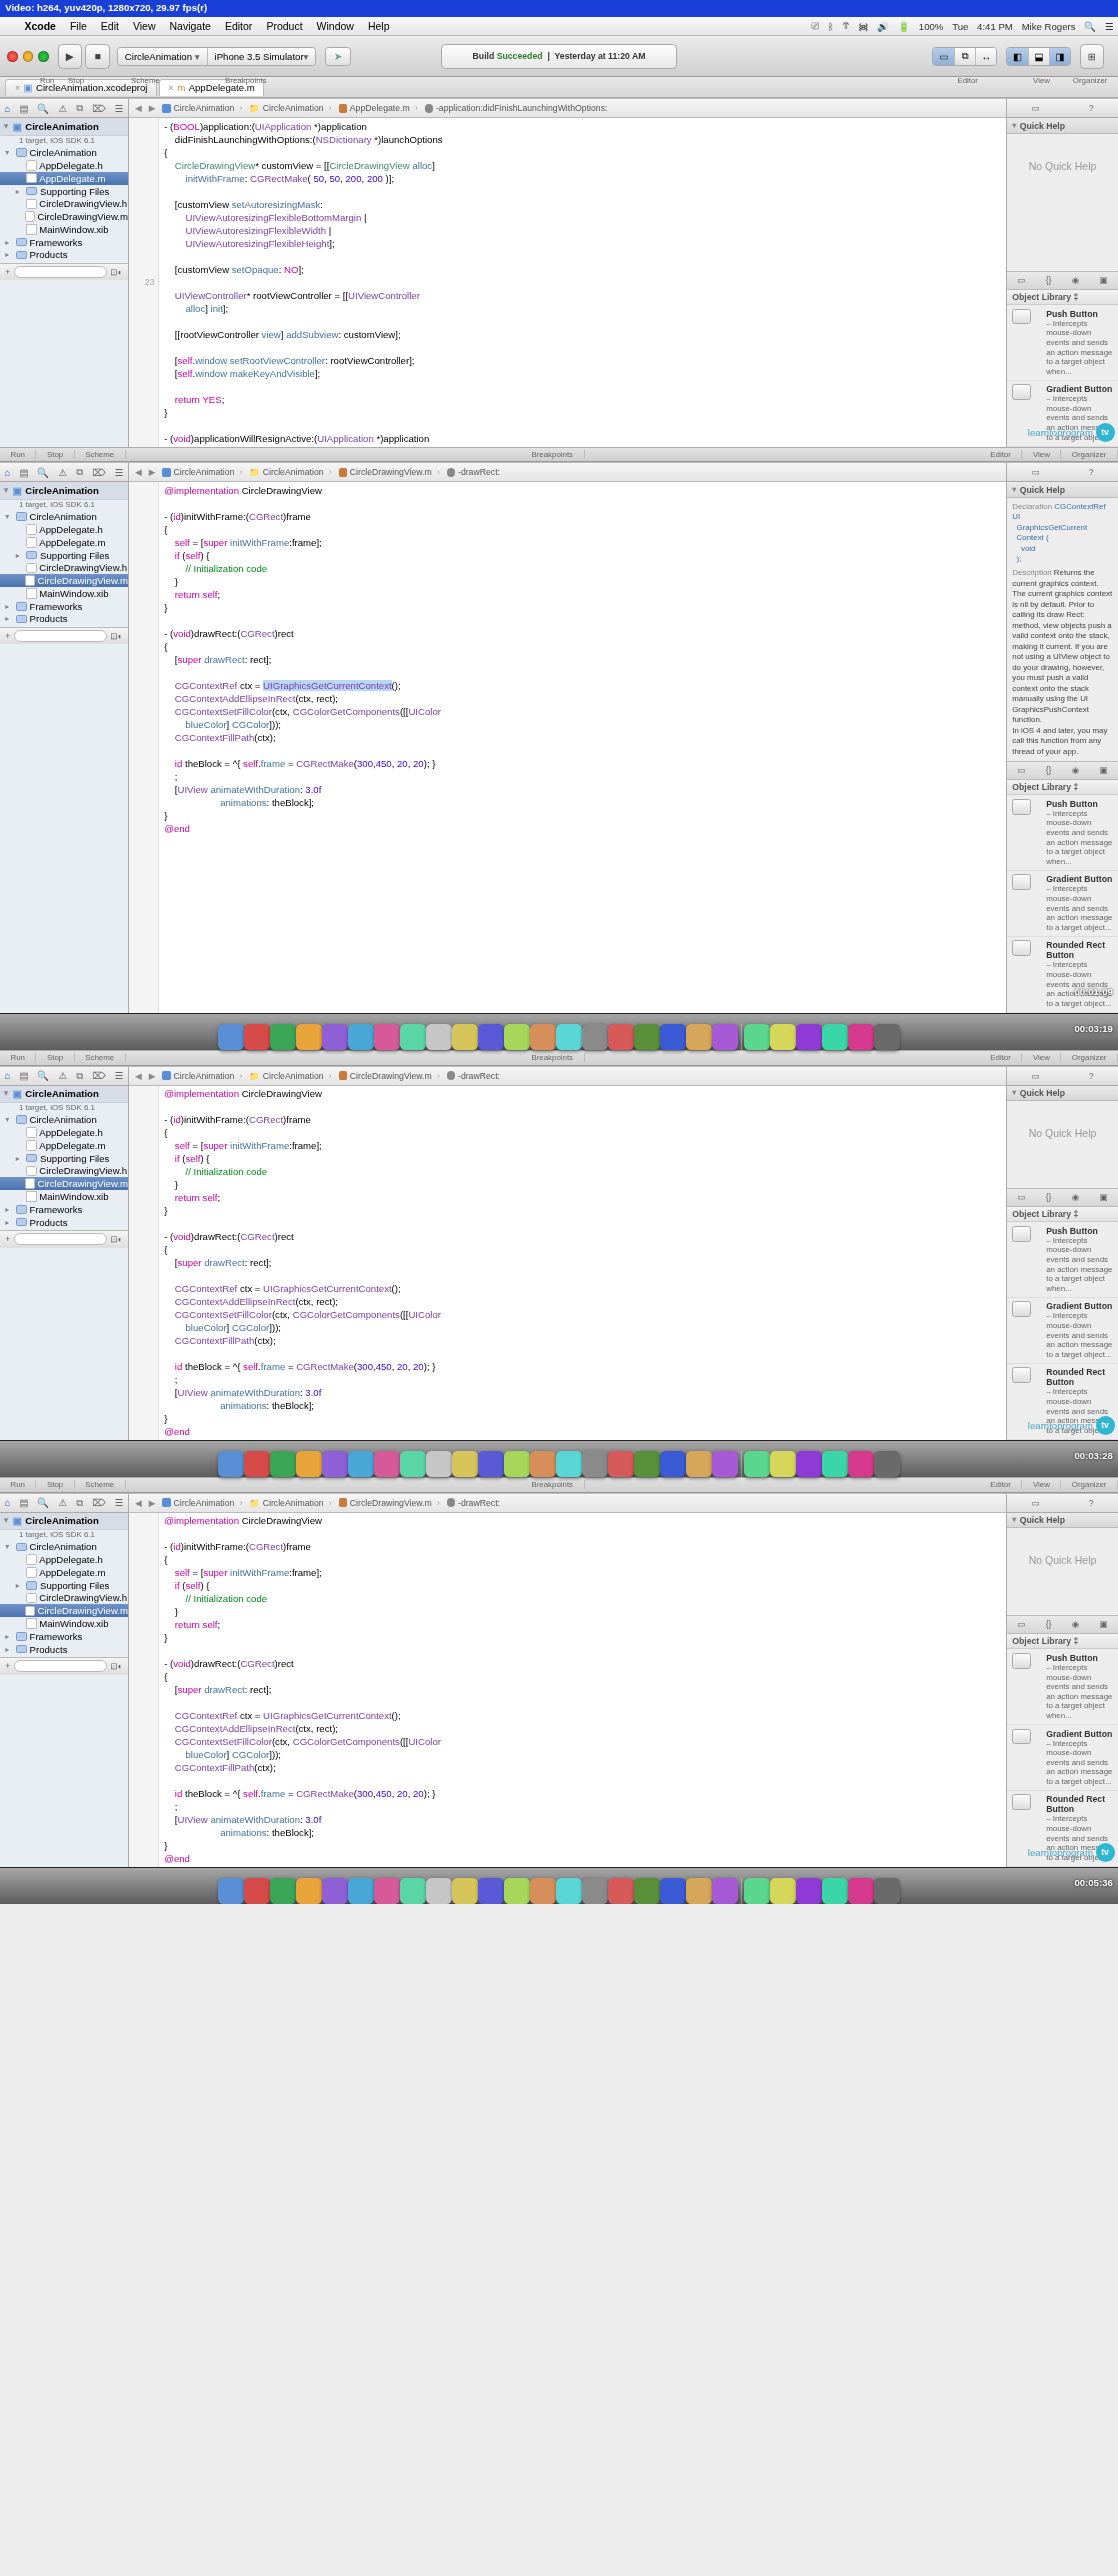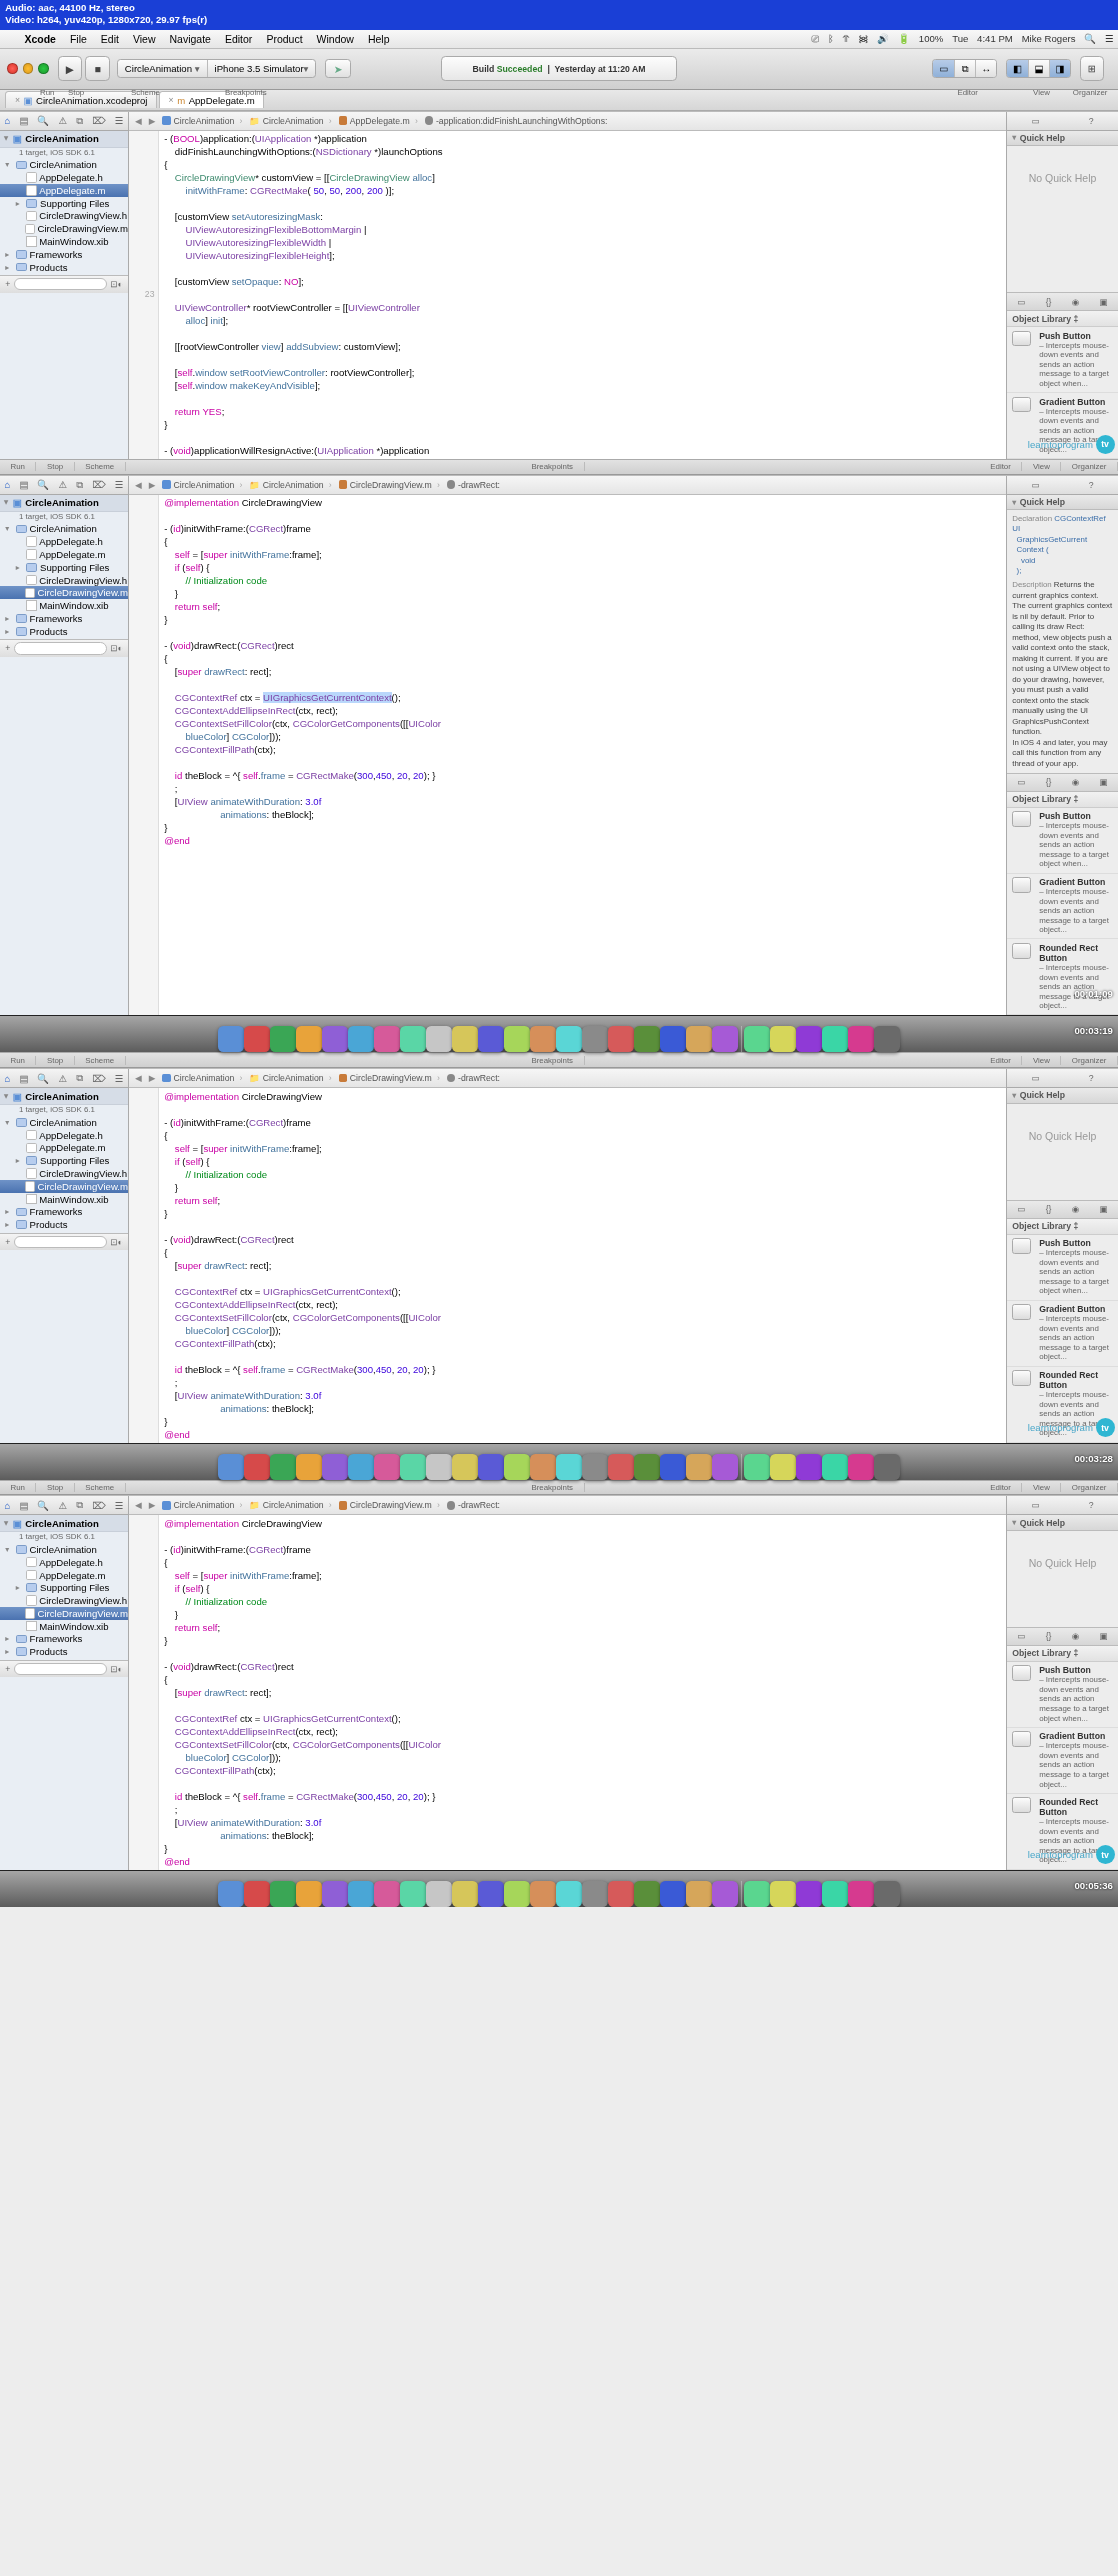--- a/index.html
+++ b/index.html
@@ -112,21 +112,21 @@
 .util { width: 112px; background:#ededed; border-left:0.9px solid #aaa; font-size:8.7px; display:flex; flex-direction:column;}
 .util .uicons { height:19px; background:linear-gradient(#f4f4f4,#dedede); border-bottom:0.9px solid #aaa; display:flex; align-items:center; justify-content:space-around; color:#666;}
 .util .section-bar { height:15.7px; background:linear-gradient(#eaeaea,#d7d7d7); border-bottom:0.9px solid #bbb; display:flex; align-items:center; padding:0 5.2px; font-weight:bold; color:#555;}
 .util .section-bar .disc { margin-right:3.5px; color:#888; font-size:7.9px;}
 .util .qh-body { flex:0 0 auto; padding: 26px 10px; text-align:center; color:#999; font-size:10.5px; }
 .util .qh-doc { padding: 3.5px 5.2px; color:#444; font-size:7.9px; line-height:10.5px;}
 .util .qh-doc .lbl { color:#888; }
 .util .qh-doc .fn { color:#3a6da8;}
 .util .lib-icons { height:19px; background:linear-gradient(#eaeaea,#d6d6d6); border-top:0.9px solid #bbb; border-bottom:0.9px solid #bbb; display:flex; align-items:center; justify-content:space-around; color:#666;}
 .util .lib-title { height:15.7px; background:linear-gradient(#f2f2f2,#e2e2e2); border-bottom:0.9px solid #ccc; display:flex; align-items:center; padding:0 5.2px; font-weight:bold; color:#555;}
-.util .lib-items .it { padding:3.5px 5.2px; border-bottom:0.9px solid #ddd; display:flex; gap:8px; }
+.util .lib-items .it { padding:3.5px 5.2px; border-bottom:0.9px solid #ddd; display:flex; gap:15px; }
 .util .lib-items .thumb { width:19px; height:15.7px; background:linear-gradient(#fcfcfc,#dcdcdc); border:0.9px solid #aaa; border-radius:2.6px; flex:0 0 auto;}
 .util .lib-items .txt .n { font-weight:bold; color:#333;}
 .util .lib-items .txt .d { color:#666; font-size:7.9px; line-height:9.6px;}
 
 
 .wm { position:absolute; right:3.5px; display:flex; align-items:center; gap:2.6px; font-size:9.6px; color:#48a6c8;}
 .wm .dot { width:19px; height:19px; border-radius:50%; background:#2fb6d2; color:#fff; display:flex; align-items:center; justify-content:center; font-size:8.7px; font-weight:bold;}
 .timestamp { position:absolute; right:5.2px; bottom:16px; font:bold 9.6px Arial; color:#fff; text-shadow:0 0 2.6px #000; }
 
 
@@ -139,21 +139,20 @@
 .dock .app { width:26px; height:26px; border-radius:5.2px; box-shadow:0 1.7px 3.5px rgba(0,0,0,.4);}
 .dock .sep { width:0.9px; height:26px; background:rgba(255,255,255,.3); margin:0 2.6px;}
 
 .frame { position:relative; }
 
 </style>
 </head>
 <body>
 
 <div class="info-banner">
-  <div>Audio: aac, 44100 Hz, stereo</div>
   <div>Video: h264, yuv420p, 1280x720, 29.97 fps(r)</div>
 </div>
 
 <div class="menubar">
   <span class="apple"></span>
   <span class="m bold">Xcode</span>
   <span class="m">File</span>
   <span class="m">Edit</span>
   <span class="m">View</span>
   <span class="m">Navigate</span>

